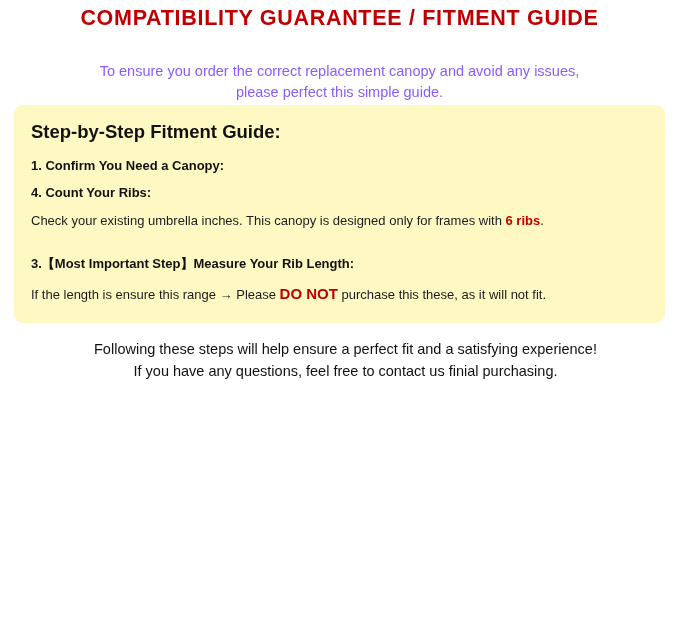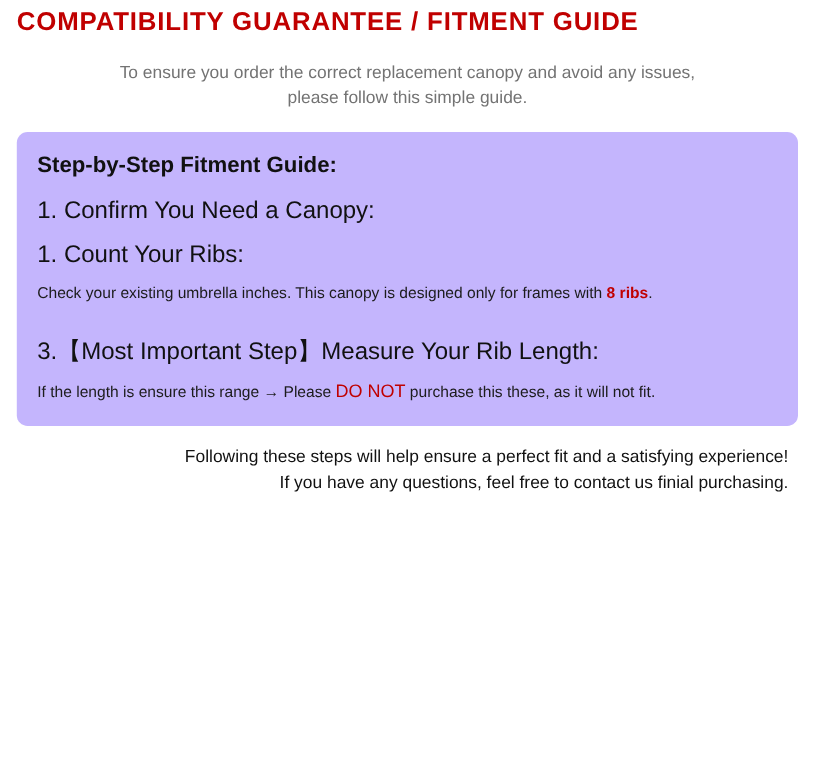--- a/index.html
+++ b/index.html
@@ -15,52 +15,52 @@
     overflow: hidden;
   }
   .page {
     position: relative;
     width: 679px;
     height: 642px;
     box-sizing: border-box;
     padding: 0 14px;
   }
   .headline {
-    text-align: left;
+    text-align: center;
     color: #c00000;
     font-weight: bold;
     font-size: 21.5px;
     letter-spacing: 0.7px;
     margin: 6px 0 0 0;
     line-height: 1.15;
   }
   .subhead {
     text-align: center;
-    color: #737373;
+    color: #8b5cf6;
     font-size: 14.5px;
     line-height: 1.45;
-    margin: 20px 18px 0 18px;
+    margin: 30px 18px 0 18px;
     font-weight: normal;
   }
   .guide-box {
-    margin: 17px 0 0 0;
-    background: #c4b5fd;
+    margin: 2px 0 0 0;
+    background: #fef9c3;
     border-radius: 9px;
     padding: 14px 0 16px 17px;
     box-sizing: border-box;
   }
   .guide-title {
     font-size: 18.5px;
     font-weight: bold;
     color: #111111;
     margin: 2px 0 15px 0;
   }
   .step-head {
-    font-size: 20px;
-    font-weight: normal;
+    font-size: 13px;
+    font-weight: bold;
     color: #111111;
     margin: 0 0 10px 0;
     line-height: 1.3;
   }
   .step-body {
     font-size: 13px;
     color: #1c1c1c;
     line-height: 1.45;
     margin: 0 0 19px 0;
   }
@@ -69,57 +69,57 @@
   }
   .gap-big {
     margin-bottom: 26px;
   }
   .red {
     color: #c00000;
     font-weight: bold;
   }
   .donot {
     color: #c00000;
-    font-weight: normal;
+    font-weight: bold;
     font-size: 15px;
   }
   .footer {
     margin: 16px 0 0 0;
     padding: 0 8px;
     text-align: left;
     font-size: 14.5px;
     line-height: 1.5;
     color: #111111;
   }
   .footer div {
-    text-align: right;
+    text-align: center;
     padding-left: 12px;
   }
 </style>
 </head>
 <body>
 
 <div class="page">
 
   <h1 class="headline">COMPATIBILITY GUARANTEE / FITMENT GUIDE</h1>
 
   <div class="subhead">
     <span>To ensure you order the correct replacement canopy and avoid any issues,</span><br>
-    <span>please follow this simple guide.</span>
+    <span>please perfect this simple guide.</span>
   </div>
 
   <div class="guide-box">
 
     <div class="guide-title">Step-by-Step Fitment Guide:</div>
 
     <div class="step-head">1. Confirm You Need a Canopy:</div>
 
-    <div class="step-head">1. Count Your Ribs:</div>
+    <div class="step-head">4. Count Your Ribs:</div>
     <div class="step-body gap-big">
-      <span>Check your existing umbrella inches. This canopy is designed only for frames with </span><span class="red">8 ribs</span><span>.</span>
+      <span>Check your existing umbrella inches. This canopy is designed only for frames with </span><span class="red">6 ribs</span><span>.</span>
     </div>
 
     <div class="step-head">3.【Most Important Step】Measure Your Rib Length:</div>
 
     <div class="step-body last">
       <span>If the length is ensure this range → Please </span><span class="donot">DO NOT</span><span> purchase this these, as it will not fit.</span>
     </div>
 
   </div>
 

